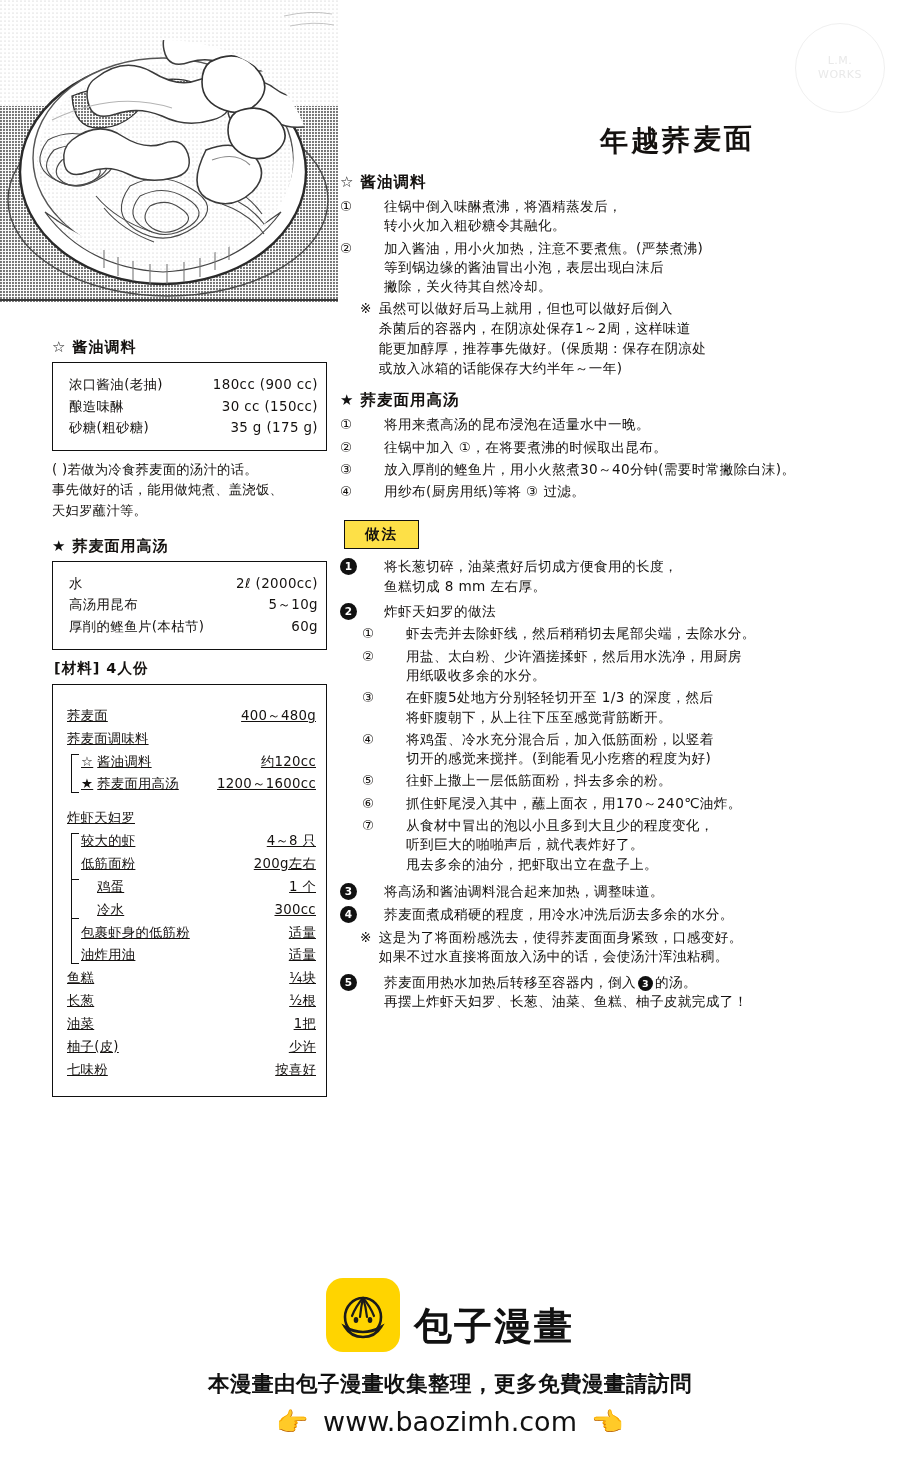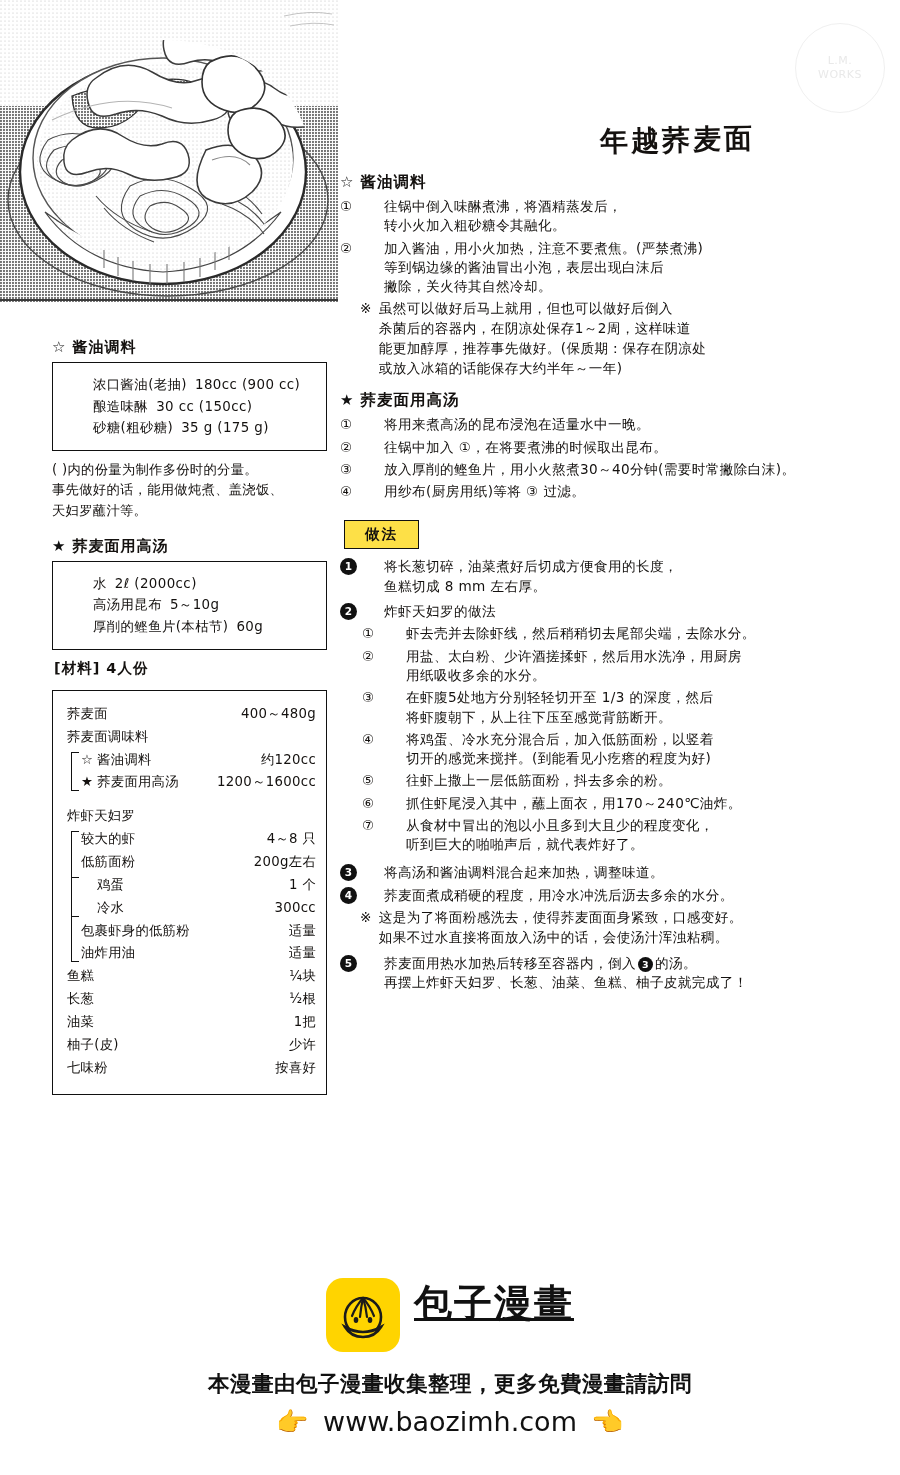--- a/index.html
+++ b/index.html
@@ -57,44 +57,44 @@
   
   .method-label{
     display:inline-block;border:1.6px solid #111;background:#fde047;
     padding:4px 20px;font-size:14.5px;font-weight:700;letter-spacing:2px;margin:10px 0 8px 4px;
   }
 
   
   .left-col{position:absolute;left:52px;top:338px;width:275px;}
   .lhead{font-size:15px;font-weight:700;letter-spacing:1px;display:flex;align-items:center;gap:6px;margin-bottom:5px;}
   .tbl{border:1.7px solid #111;padding:11px 8px 11px 16px;margin-bottom:9px;}
-  .row{display:flex;font-size:13.4px;line-height:1.62;letter-spacing:.4px;gap:8px;margin-left:24px;}
+  .row{display:flex;justify-content:space-between;font-size:13.4px;line-height:1.62;letter-spacing:.4px;gap:8px;}
   .row .amt{white-space:nowrap;text-align:right;}
   .para{font-size:13.3px;line-height:1.52;letter-spacing:.3px;margin-bottom:16px;}
   .para div{white-space:nowrap;}
-  .mat-title{font-size:14.5px;letter-spacing:1px;margin:0 0 12px 2px;font-weight:700;}
-
-  .mat-tbl{border:1.7px solid #111;padding:12px 10px 14px 14px;}
+  .mat-title{font-size:14.5px;letter-spacing:1px;margin:0 0 6px 2px;font-weight:700;}
+
+  .mat-tbl{border:1.7px solid #111;padding:20px 10px 14px 14px;text-decoration:underline;}
   .mrow{display:flex;font-size:13.3px;line-height:1.72;letter-spacing:.3px;}
   .mrow .lbl{flex:1 1 auto;display:flex;align-items:center;gap:4px;white-space:nowrap;}
   .mrow .amt{flex:0 0 auto;text-align:right;white-space:nowrap;}
   .ind1{padding-left:14px;}
   .ind2{padding-left:30px;align-items:flex-end;}
   .spacer{height:11px;}
 
   
   .brk{position:relative;}
   .brk::before{
     content:"";position:absolute;left:4px;top:3px;bottom:3px;width:7px;
     border-left:1.5px solid #111;border-top:1.5px solid #111;border-bottom:1.5px solid #111;
   }
 
   
   .footer{position:absolute;left:0;top:1278px;width:900px;text-align:center;}
-  .brandrow{display:flex;align-items:flex-start;justify-content:center;gap:14px;text-decoration:underline;}
+  .brandrow{display:flex;align-items:flex-end;justify-content:center;gap:14px;}
   .bunbox{width:74px;height:74px;border-radius:17px;background:#FFD400;display:flex;align-items:center;justify-content:center;}
   .brandname{font-size:38px;font-weight:700;letter-spacing:2px;color:#111;}
   .fline{font-size:21.5px;font-weight:700;color:#111;margin-top:17px;letter-spacing:.5px;}
   .fline2{font-size:27px;font-weight:400;color:#111;margin-top:8px;display:flex;align-items:center;justify-content:center;gap:14px;}
   .hand{font-size:26px;}
 </style>
 </head>
 <body>
 
 <div class="page">
@@ -331,20 +331,21 @@
         <span class="num">⑥</span>
         <span class="body">
             <div>抓住虾尾浸入其中，蘸上面衣，用170～240℃油炸。</div>
           </span>
       </div>
       <div class="step">
         <span class="num">⑦</span>
         <span class="body">
           <div>从食材中冒出的泡以小且多到大且少的程度变化，</div>
           <div>听到巨大的啪啪声后，就代表炸好了。</div>
+          <div>甩去多余的油分，把虾取出立在盘子上。</div>
         </span>
       </div>
     </div>
 
     <div class="step" style="margin-top:8px;">
       <span class="num"><span class="fnum">3</span></span>
       <span class="body">
           <div>将高汤和酱油调料混合起来加热，调整味道。</div>
         </span>
     </div>
@@ -385,21 +386,21 @@
       <div class="row">
         <span>酿造味醂</span>
         <span class="amt">30 cc (150cc)</span>
       </div>
       <div class="row">
         <span>砂糖(粗砂糖)</span>
         <span class="amt">35 g (175 g)</span>
       </div>
     </div>
     <div class="para">
-      <div>( )内的份量为制作多份时的分量。</div>
+      <div>( )若做为冷食荞麦面的汤汁的话。</div>
       <div>事先做好的话，能用做炖煮、盖浇饭、</div>
       <div>天妇罗蘸汁等。</div>
     </div>
 
     <div class="lhead">
       <span class="star-f">★</span>
       <span>荞麦面用高汤</span>
     </div>
     <div class="tbl">
       <div class="row">

